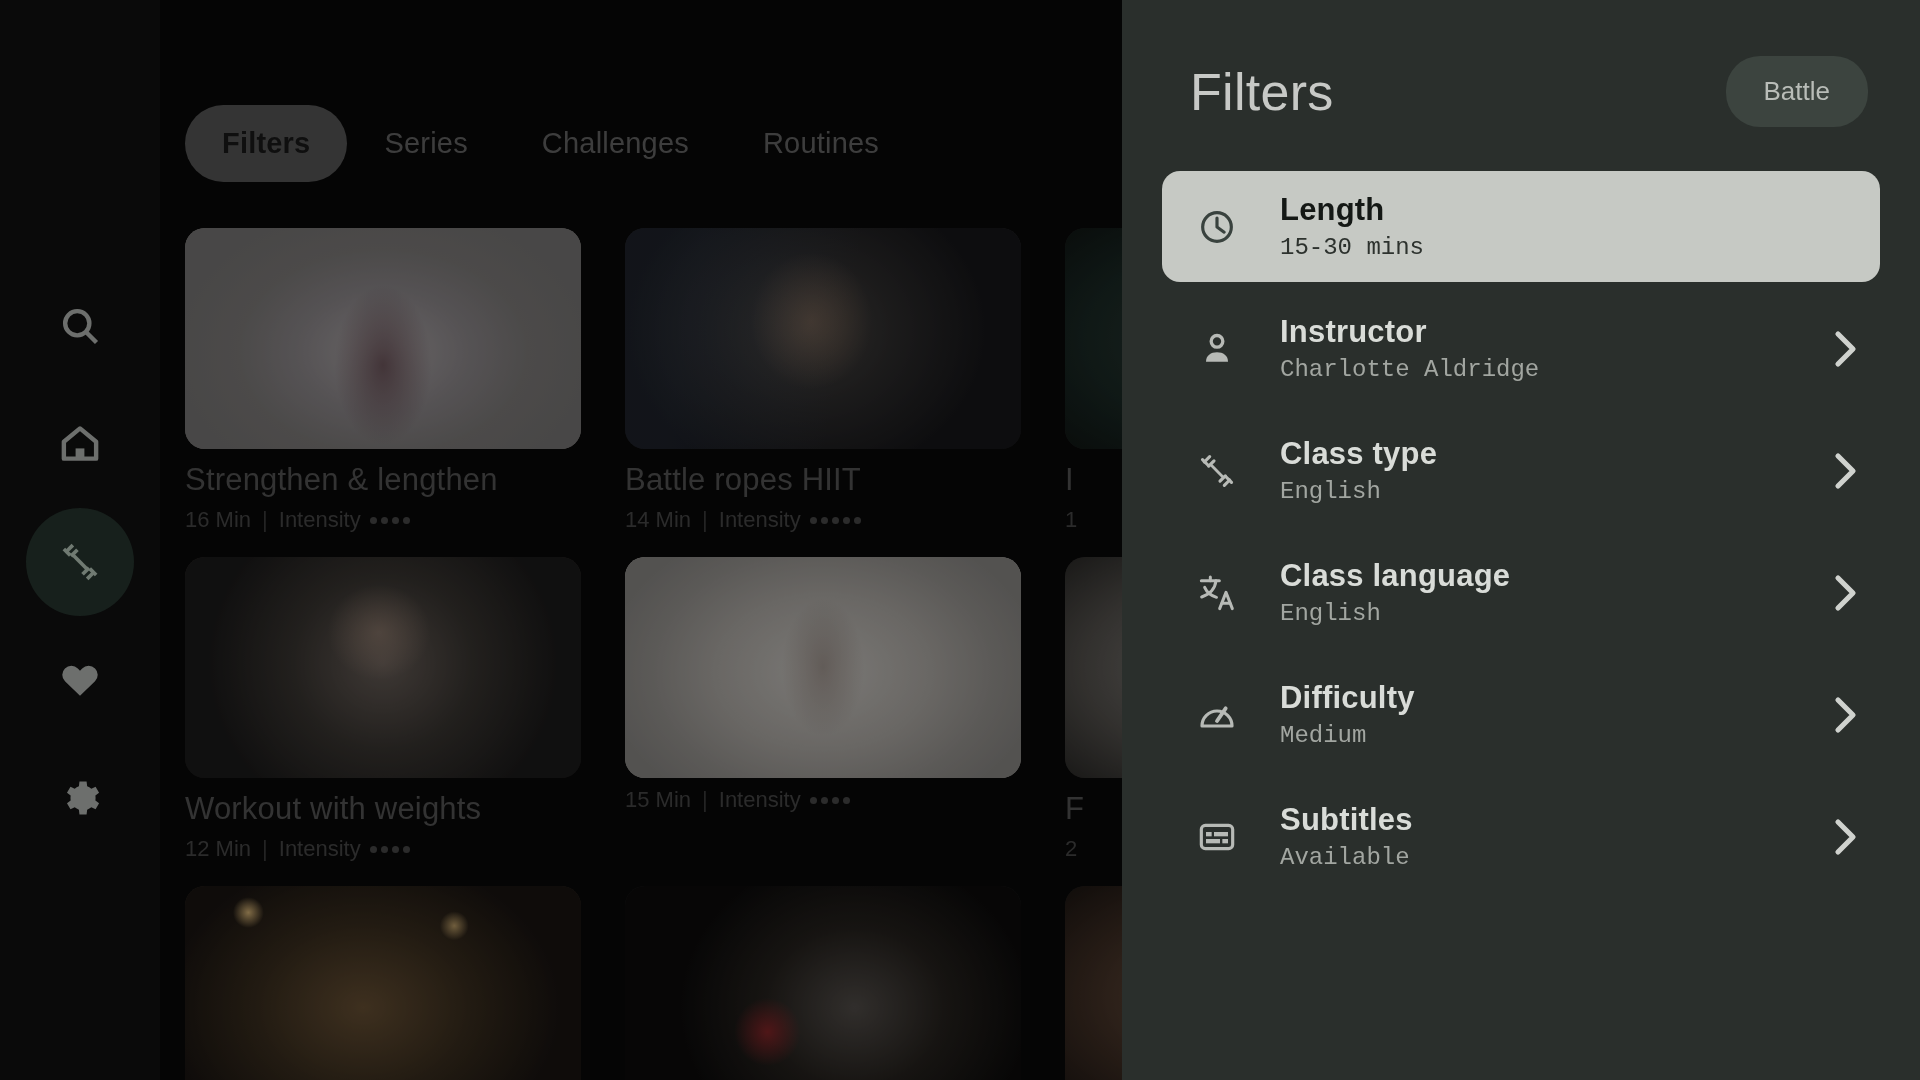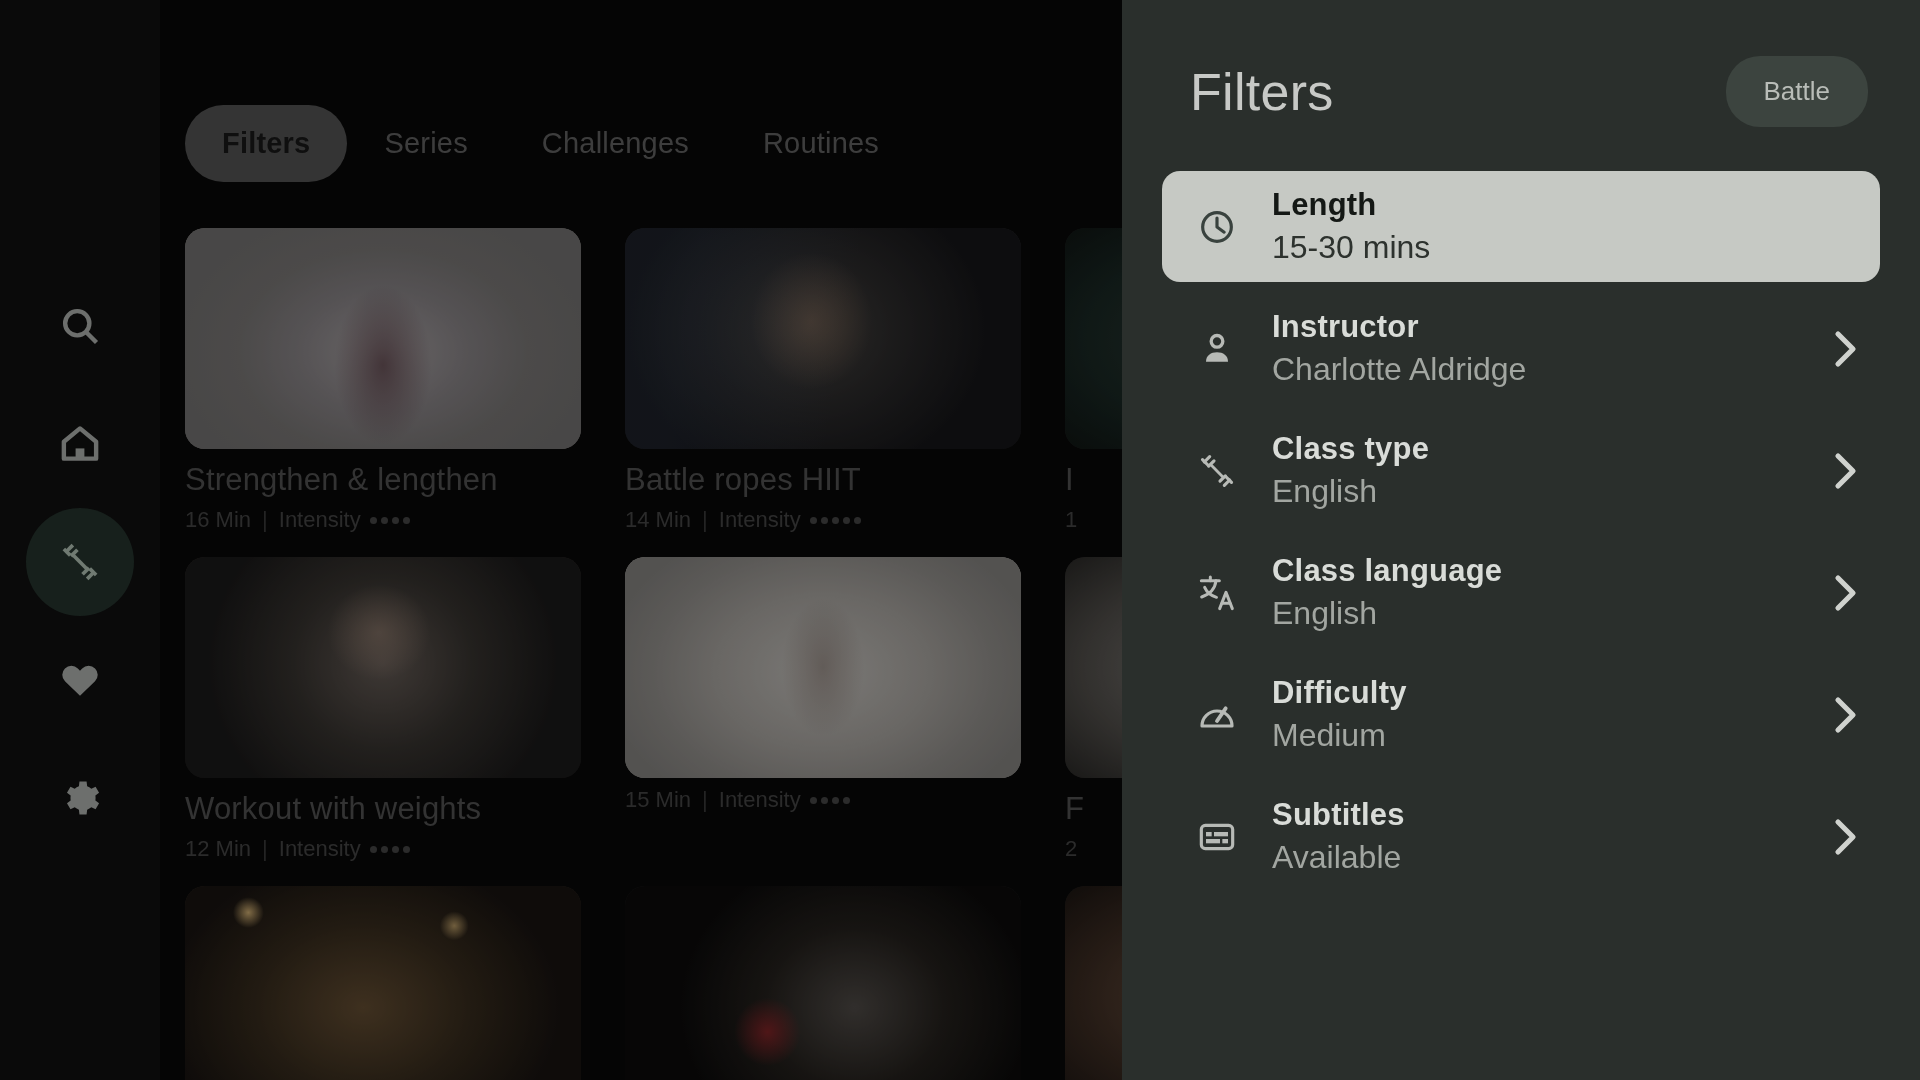--- a/index.html
+++ b/index.html
@@ -74,30 +74,30 @@
   }
   .panel-title { font-size:52px; color:#c7c9c6; font-weight:400; letter-spacing:.3px; }
   .clear-btn {
     background:#3c443f; color:#b9bdb8; font-size:26px;
     padding:20px 38px; border-radius:34px; border:none; cursor:pointer;
     font-family:"Liberation Sans", sans-serif;
   }
 
   .filter-list { margin-top:44px; }
   .filter-row {
-    display:flex; align-items:center; gap:0;
+    display:flex; align-items:center; gap:8px;
     height:111px; padding:0 22px 0 28px; border-radius:18px;
     position:relative;
   }
   .filter-row.selected { background:#c6c9c4; }
   .f-icon { width:54px; flex:0 0 54px; display:flex; align-items:center; justify-content:center; }
   .f-icon svg { width:40px; height:40px; }
   .f-text { margin-left:28px; display:flex; flex-direction:column; justify-content:center; }
   .f-label { font-size:31px; color:#d9dcd8; font-weight:700; letter-spacing:.2px; line-height:1.16; }
-  .f-value { font-size:32px; color:#a2a6a1; margin-top:6px; line-height:1.15; }
+  .f-value { font-size:24px; color:#a2a6a1; margin-top:6px; line-height:1.15;font-family:Liberation Mono, monospace; }
   .filter-row.selected .f-label { color:#141815; }
   .filter-row.selected .f-value { color:#2d322e; }
   .chev { margin-left:auto; display:flex; align-items:center; }
   .chev svg { width:26px; height:40px; stroke:#cfd2ce; stroke-width:2.6; fill:none; }
   .row-gap { height:11px; }
 </style>
 </head>
 <body>
 
 <div class="screen">

